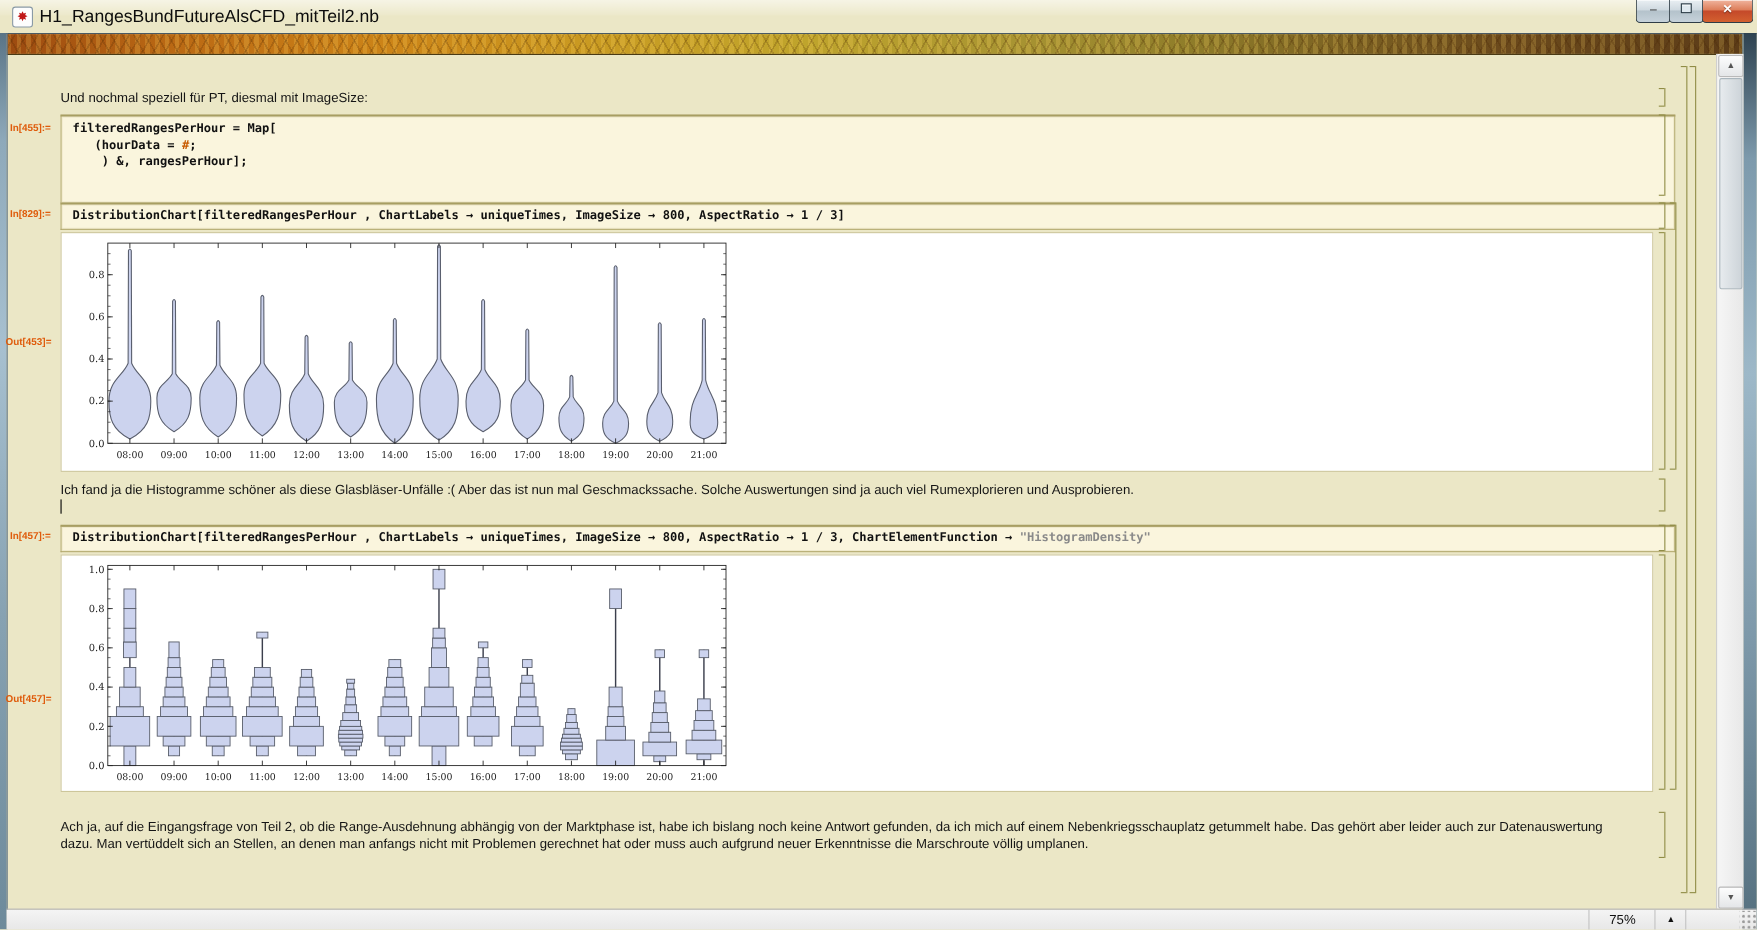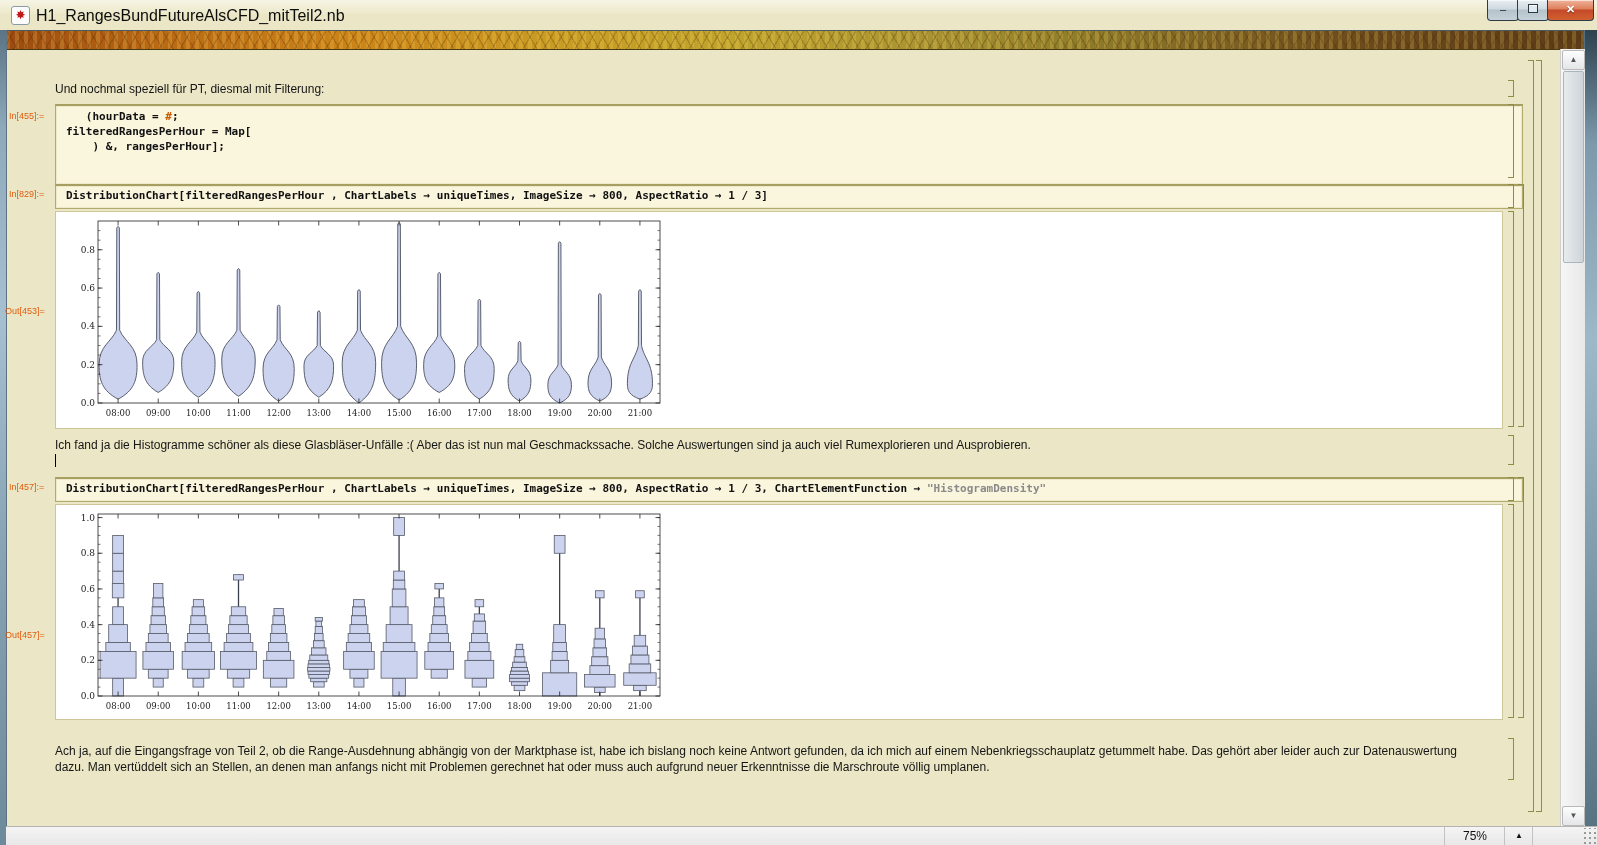--- a/index.html
+++ b/index.html
@@ -35,21 +35,21 @@
 
   .border-left{position:absolute;left:0;top:30px;width:6px;height:815px;
     background:linear-gradient(180deg,#5a7486 0%,#8ea9ba 12%,#a7c0d0 35%,#87a2b2 65%,#6d8a9b 100%);
     border-right:1px solid #5d7383;}
   .border-right{position:absolute;left:1584px;top:30px;width:13px;height:815px;
     background:linear-gradient(180deg,#2e4250 0%,#7d9aac 14%,#9db8c8 38%,#7d98a9 68%,#55707f 100%);
     border-left:1px solid #55707f;}
 
   
   .textcell{position:absolute;font-size:12px;color:#151515;}
-  .cell-label{position:absolute;font-size:9px;font-weight:normal;color:#df5c0c;}
+  .cell-label{position:absolute;font-size:9px;font-weight:bold;color:#df5c0c;}
   .codebox{position:absolute;background:#faf5dd;border:1px solid #b3aa6e;
     border-top:2px solid #a79e62;box-shadow:inset 0 0 0 1px #efe9cb;}
   .code-line{font-family:"DejaVu Sans Mono","Liberation Mono",monospace;font-weight:bold;
     font-size:11px;line-height:15px;white-space:pre;color:#111;}
   .code-line .slot{color:#c85a00;}
   .code-line .string{color:#8a8a8a;}
   .outcell{position:absolute;background:#ffffff;border:1px solid #cdc69a;}
   .caret{position:absolute;width:1px;height:13px;background:#000;}
 
   .cbr{position:absolute;width:5px;border-right:1px solid #8f8c45;}
@@ -81,26 +81,26 @@
 <div class="app-icon"><span>✸</span></div>
 <div class="title-text">H1_RangesBundFutureAlsCFD_mitTeil2.nb</div>
 <div class="winbtn" style="left:1487px;width:30px;"><span>–</span></div>
 <div class="winbtn" style="left:1517px;width:30px;"><span class="restore-glyph"></span></div>
 <div class="winbtn close" style="left:1547px;width:45px;"><span>✕</span></div>
 
 <div class="hexbanner"></div>
 <div class="border-left"></div>
 <div class="border-right"></div>
 
-<div class="textcell" style="left:55px;top:82px;width:1400px;">Und nochmal speziell für PT, diesmal mit Filterung:</div>
+<div class="textcell" style="left:55px;top:82px;width:1400px;">Und nochmal speziell für PT, diesmal mit ImageSize:</div>
 
 <div class="cell-label" style="left:9px;top:111px;">In[455]:=</div>
 <div class="codebox" style="left:55px;top:104px;width:1446px;height:72px;padding:3px 10px;" id="code455">
+    <div class="code-line"><span>filteredRangesPerHour = Map[</span></div>
     <div class="code-line"><span>   (hourData = </span><span class="slot">#</span><span>;</span></div>
-    <div class="code-line"><span>filteredRangesPerHour = Map[</span></div>
     <div class="code-line"><span>    ) &amp;, rangesPerHour];</span></div>
   </div>
 
 <div class="cell-label" style="left:9px;top:189px;">In[829]:=</div>
 <div class="codebox" style="left:55px;top:184px;width:1446px;height:18px;padding:2px 10px;" id="code453">
     <div class="code-line"><span>DistributionChart[filteredRangesPerHour , ChartLabels → uniqueTimes, ImageSize → 800, AspectRatio → 1 / 3]</span></div>
   </div>
 
 <div class="cell-label" style="left:5px;top:306px;">Out[453]=</div>
 <div class="outcell" style="left:55px;top:211px;width:1446px;height:216px;">

